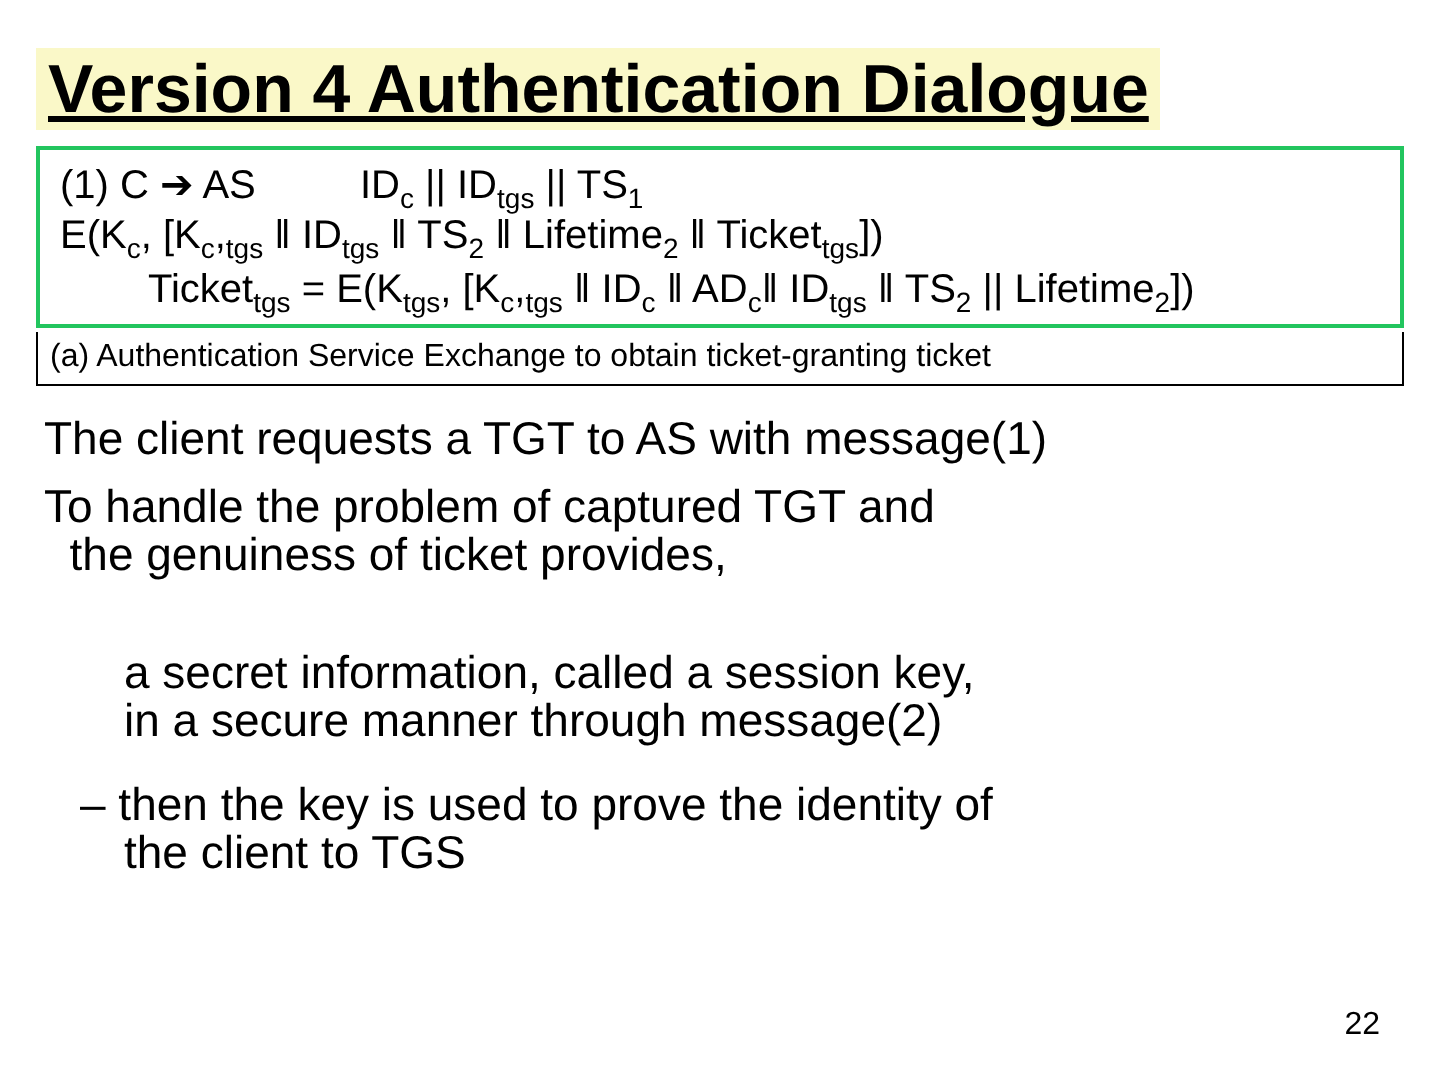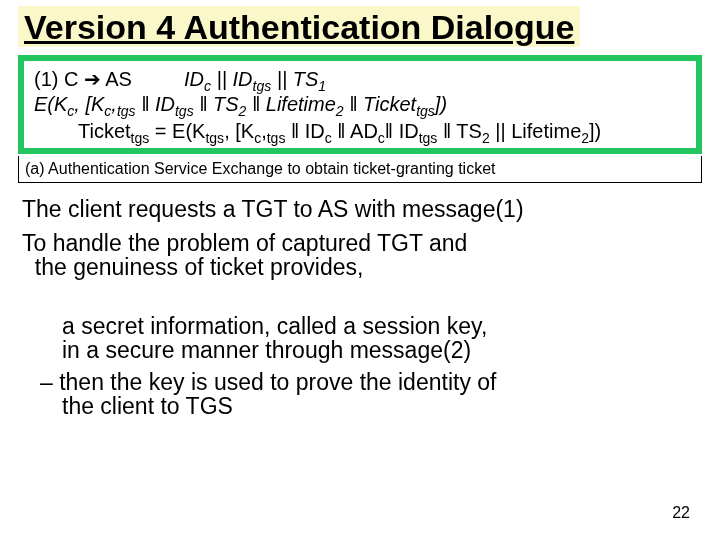--- a/index.html
+++ b/index.html
@@ -9,49 +9,49 @@
     height: 540px;
     background: #ffffff;
     font-family: Arial, Helvetica, sans-serif;
     color: #000;
   }
   .slide {
     width: 720px;
     height: 540px;
     position: relative;
     box-sizing: border-box;
-    padding: 6px 18px 0 18px;
+    padding: 24px 18px 0 18px;
   }
   .title {
     font-family: "Comic Sans MS", "Comic Sans", cursive, sans-serif;
     font-weight: bold;
     font-size: 34px;
     text-decoration: underline;
     background: #faf8c8;
     display: inline-block;
     padding: 2px 6px 0 6px;
     margin: 0 0 8px 0;
   }
   .box {
-    border: 6px solid #22c55e;
+    border: 2px solid #22c55e;
     padding: 6px 10px 4px 10px;
     font-size: 20px;
     line-height: 1.25;
     margin-bottom: 2px;
   }
   .box2 {
     border: 1px solid #000;
     border-top: none;
     padding: 4px 6px;
     font-family: "Comic Sans MS", "Comic Sans", cursive, sans-serif;
     font-size: 16px;
   }
   .row { display: flex; }
   .col-label { width: 150px; flex: 0 0 150px; }
-  .col-body  { flex: 1 1 auto; font-style: italic; }
+  .col-body  { flex: 1 1 auto; }
   sub { font-size: 0.7em; vertical-align: sub; line-height: 0; }
   .arrow { font-family: Arial, sans-serif; }
   .body {
     font-size: 23px;
     line-height: 1.05;
     margin-top: 14px;
   }
   .para { margin: 0 0 10px 4px; }
   .indent1 { margin-left: 44px; text-indent: -22px; }
   .pagenum {
@@ -96,21 +96,21 @@
       <span>To handle the problem of captured TGT and</span><br>
       &nbsp;&nbsp;<span>the genuiness of ticket provides,</span>
     </div>
 
     <div class="indent1">
       <br>
       <span class="indent-pad" style="margin-left:22px; display:inline-block;">a secret information, called a session key,</span><br>
       <span class="indent-pad" style="margin-left:22px; display:inline-block;">in a secure manner through message(2)</span>
     </div>
 
-    <div class="indent1" style="margin-top:8px;">
+    <div class="indent1" style="margin-top:18px;">
       <span>– then the key is used to prove the identity of</span><br>
       <span class="indent-pad" style="margin-left:22px; display:inline-block;text-align:center;">the client to TGS</span>
     </div>
   </div>
 
   <div class="pagenum">22</div>
 
 </div>
 
 </body></html>

